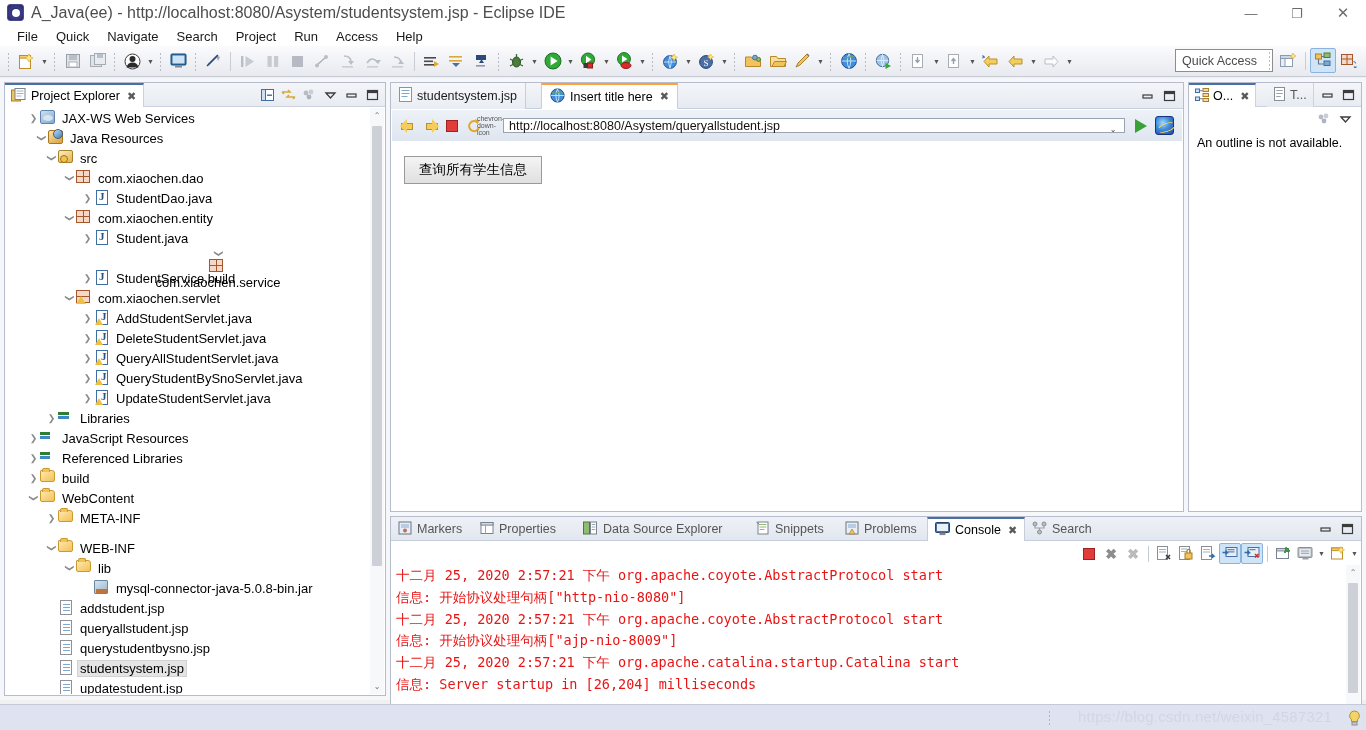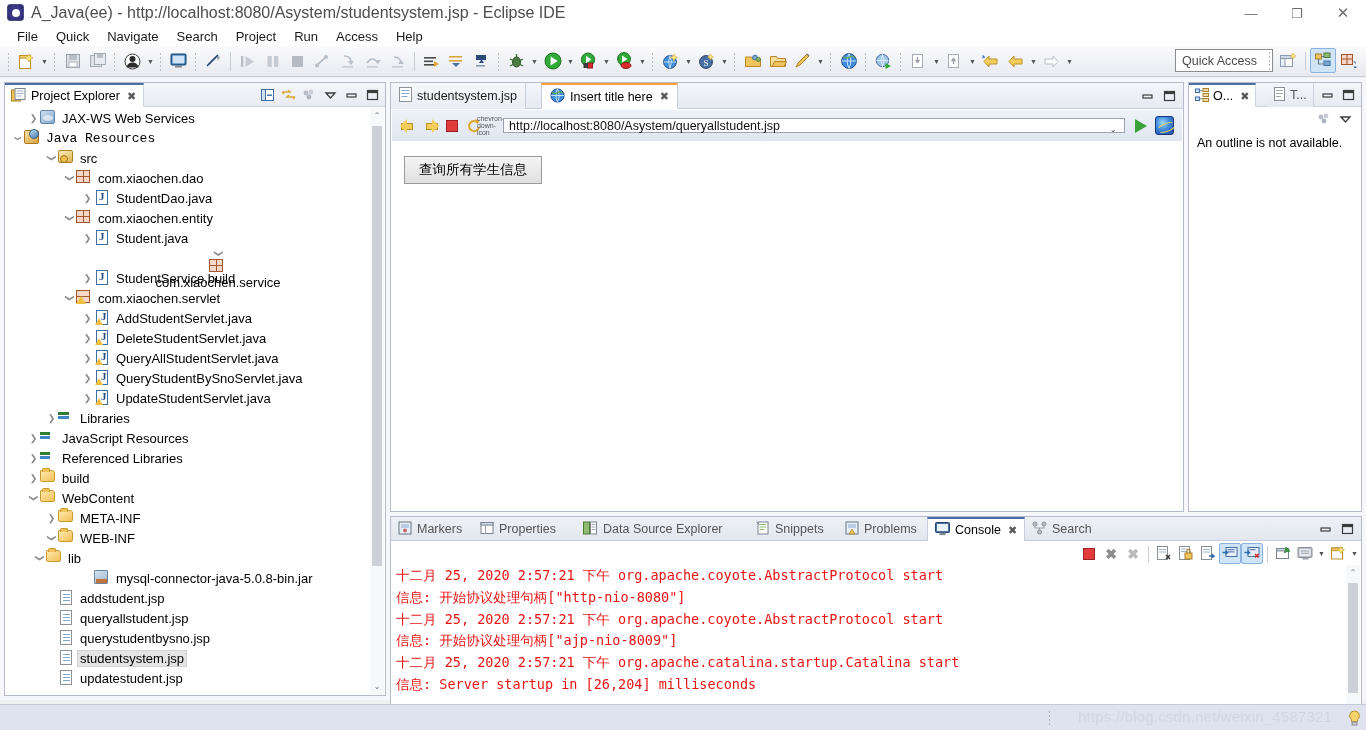--- a/index.html
+++ b/index.html
@@ -587,21 +587,21 @@
         </div>
       </div>
       <div class="tree" id="tree-container">
           <div class="tree-row" style="padding-left: 22px;">
             <span class="tw">❯</span>
             <span class="ticon">
               <span class="ic-ws" style="display: block;"></span>
             </span>
             <span class="tr-label">JAX-WS Web Services</span>
           </div>
-          <div class="tree-row" style="padding-left: 6px; font-family: Liberation Mono, monospace;">
+          <div class="tree-row" style="padding-left: 30px;">
             <span class="tw" style="transform: rotate(90deg);">❯</span>
             <span class="ticon">
               <span class="ic-jres" style="display: block;"></span>
             </span>
             <span class="tr-label">Java Resources</span>
           </div>
           <div class="tree-row" style="padding-left: 40px;">
             <span class="tw" style="transform: rotate(90deg);">❯</span>
             <span class="ticon">
               <span class="ic-src" style="display: block;"></span>
@@ -727,28 +727,28 @@
             </span>
             <span class="tr-label">WebContent</span>
           </div>
           <div class="tree-row" style="padding-left: 40px;">
             <span class="tw">❯</span>
             <span class="ticon">
               <span class="ic-folder" style="display: block;"></span>
             </span>
             <span class="tr-label">META-INF</span>
           </div>
-          <div class="tree-row" style="padding-left: 40px;">
+          <div class="tree-row" style="padding-left: 40px; margin-top: 10px;">
             <span class="tw" style="transform: rotate(90deg);">❯</span>
             <span class="ticon">
               <span class="ic-folder" style="display: block;"></span>
             </span>
             <span class="tr-label">WEB-INF</span>
           </div>
-          <div class="tree-row" style="padding-left: 28px;">
+          <div class="tree-row" style="padding-left: 58px;">
             <span class="tw" style="transform: rotate(90deg);">❯</span>
             <span class="ticon">
               <span class="ic-folder" style="display: block;"></span>
             </span>
             <span class="tr-label">lib</span>
           </div>
           <div class="tree-row" style="padding-left: 76px;">
             <span class="tw none"></span>
             <span class="ticon">
               <span class="ic-jar" style="display: block;"></span>

